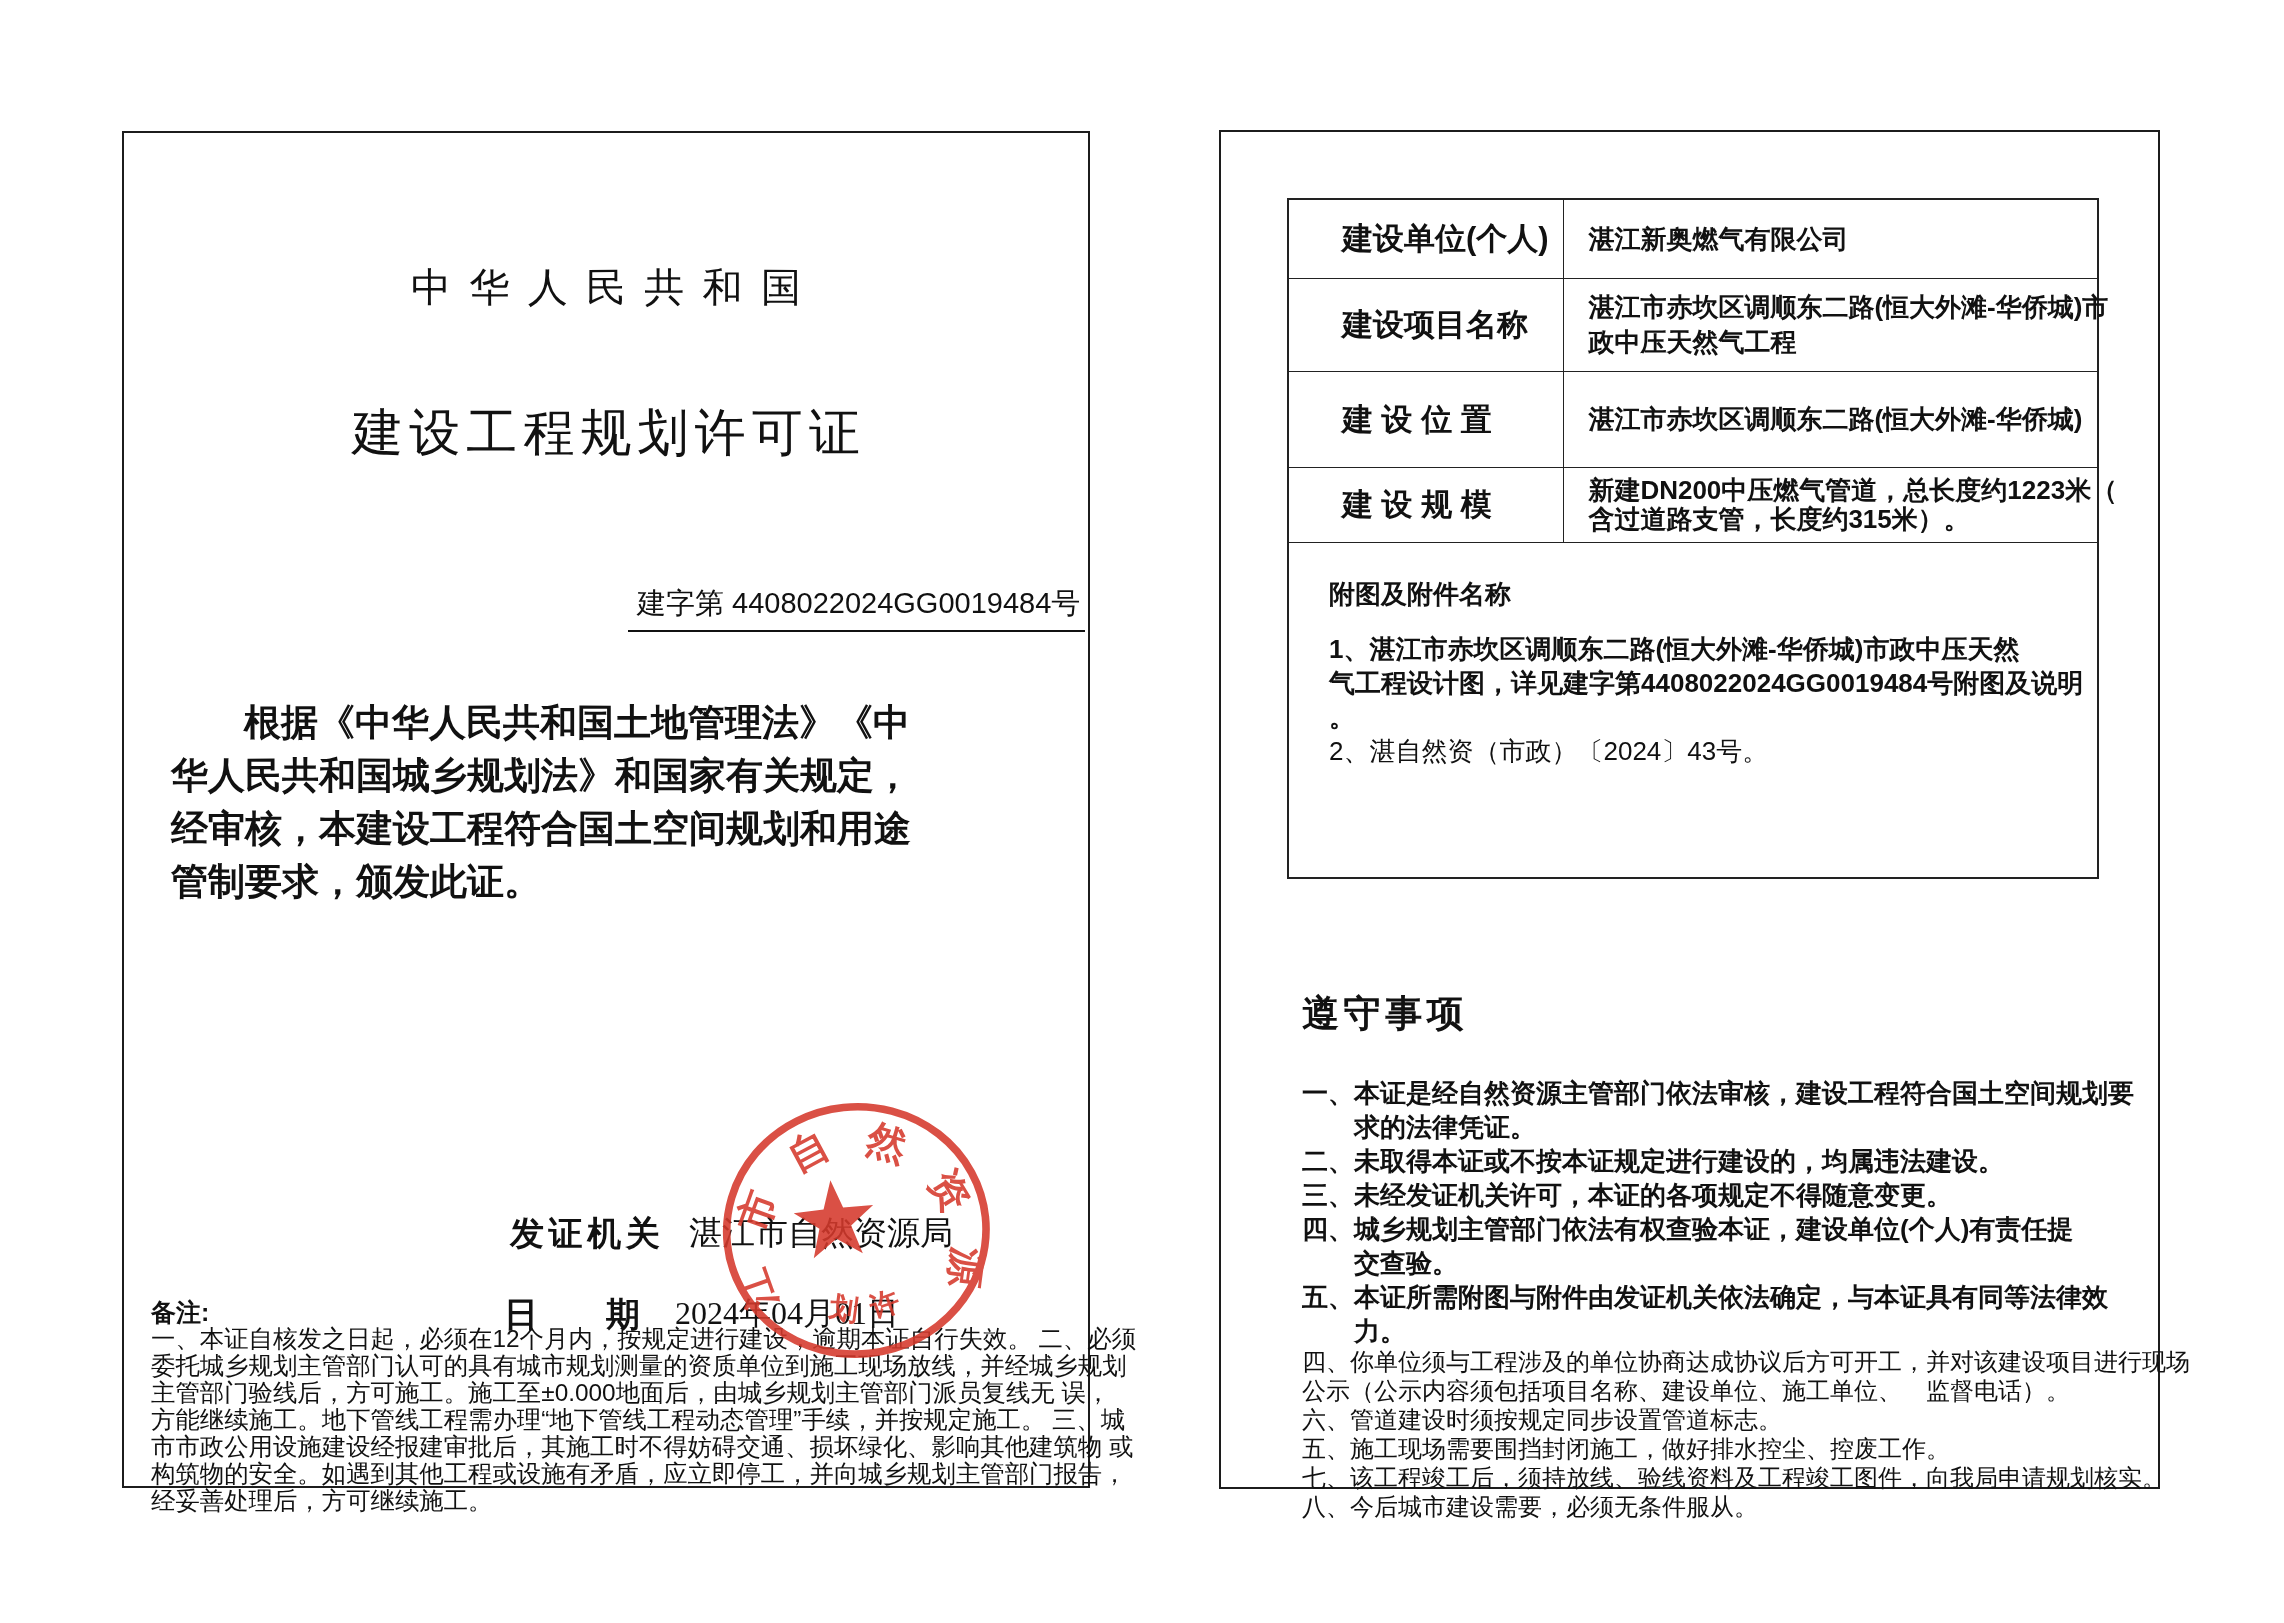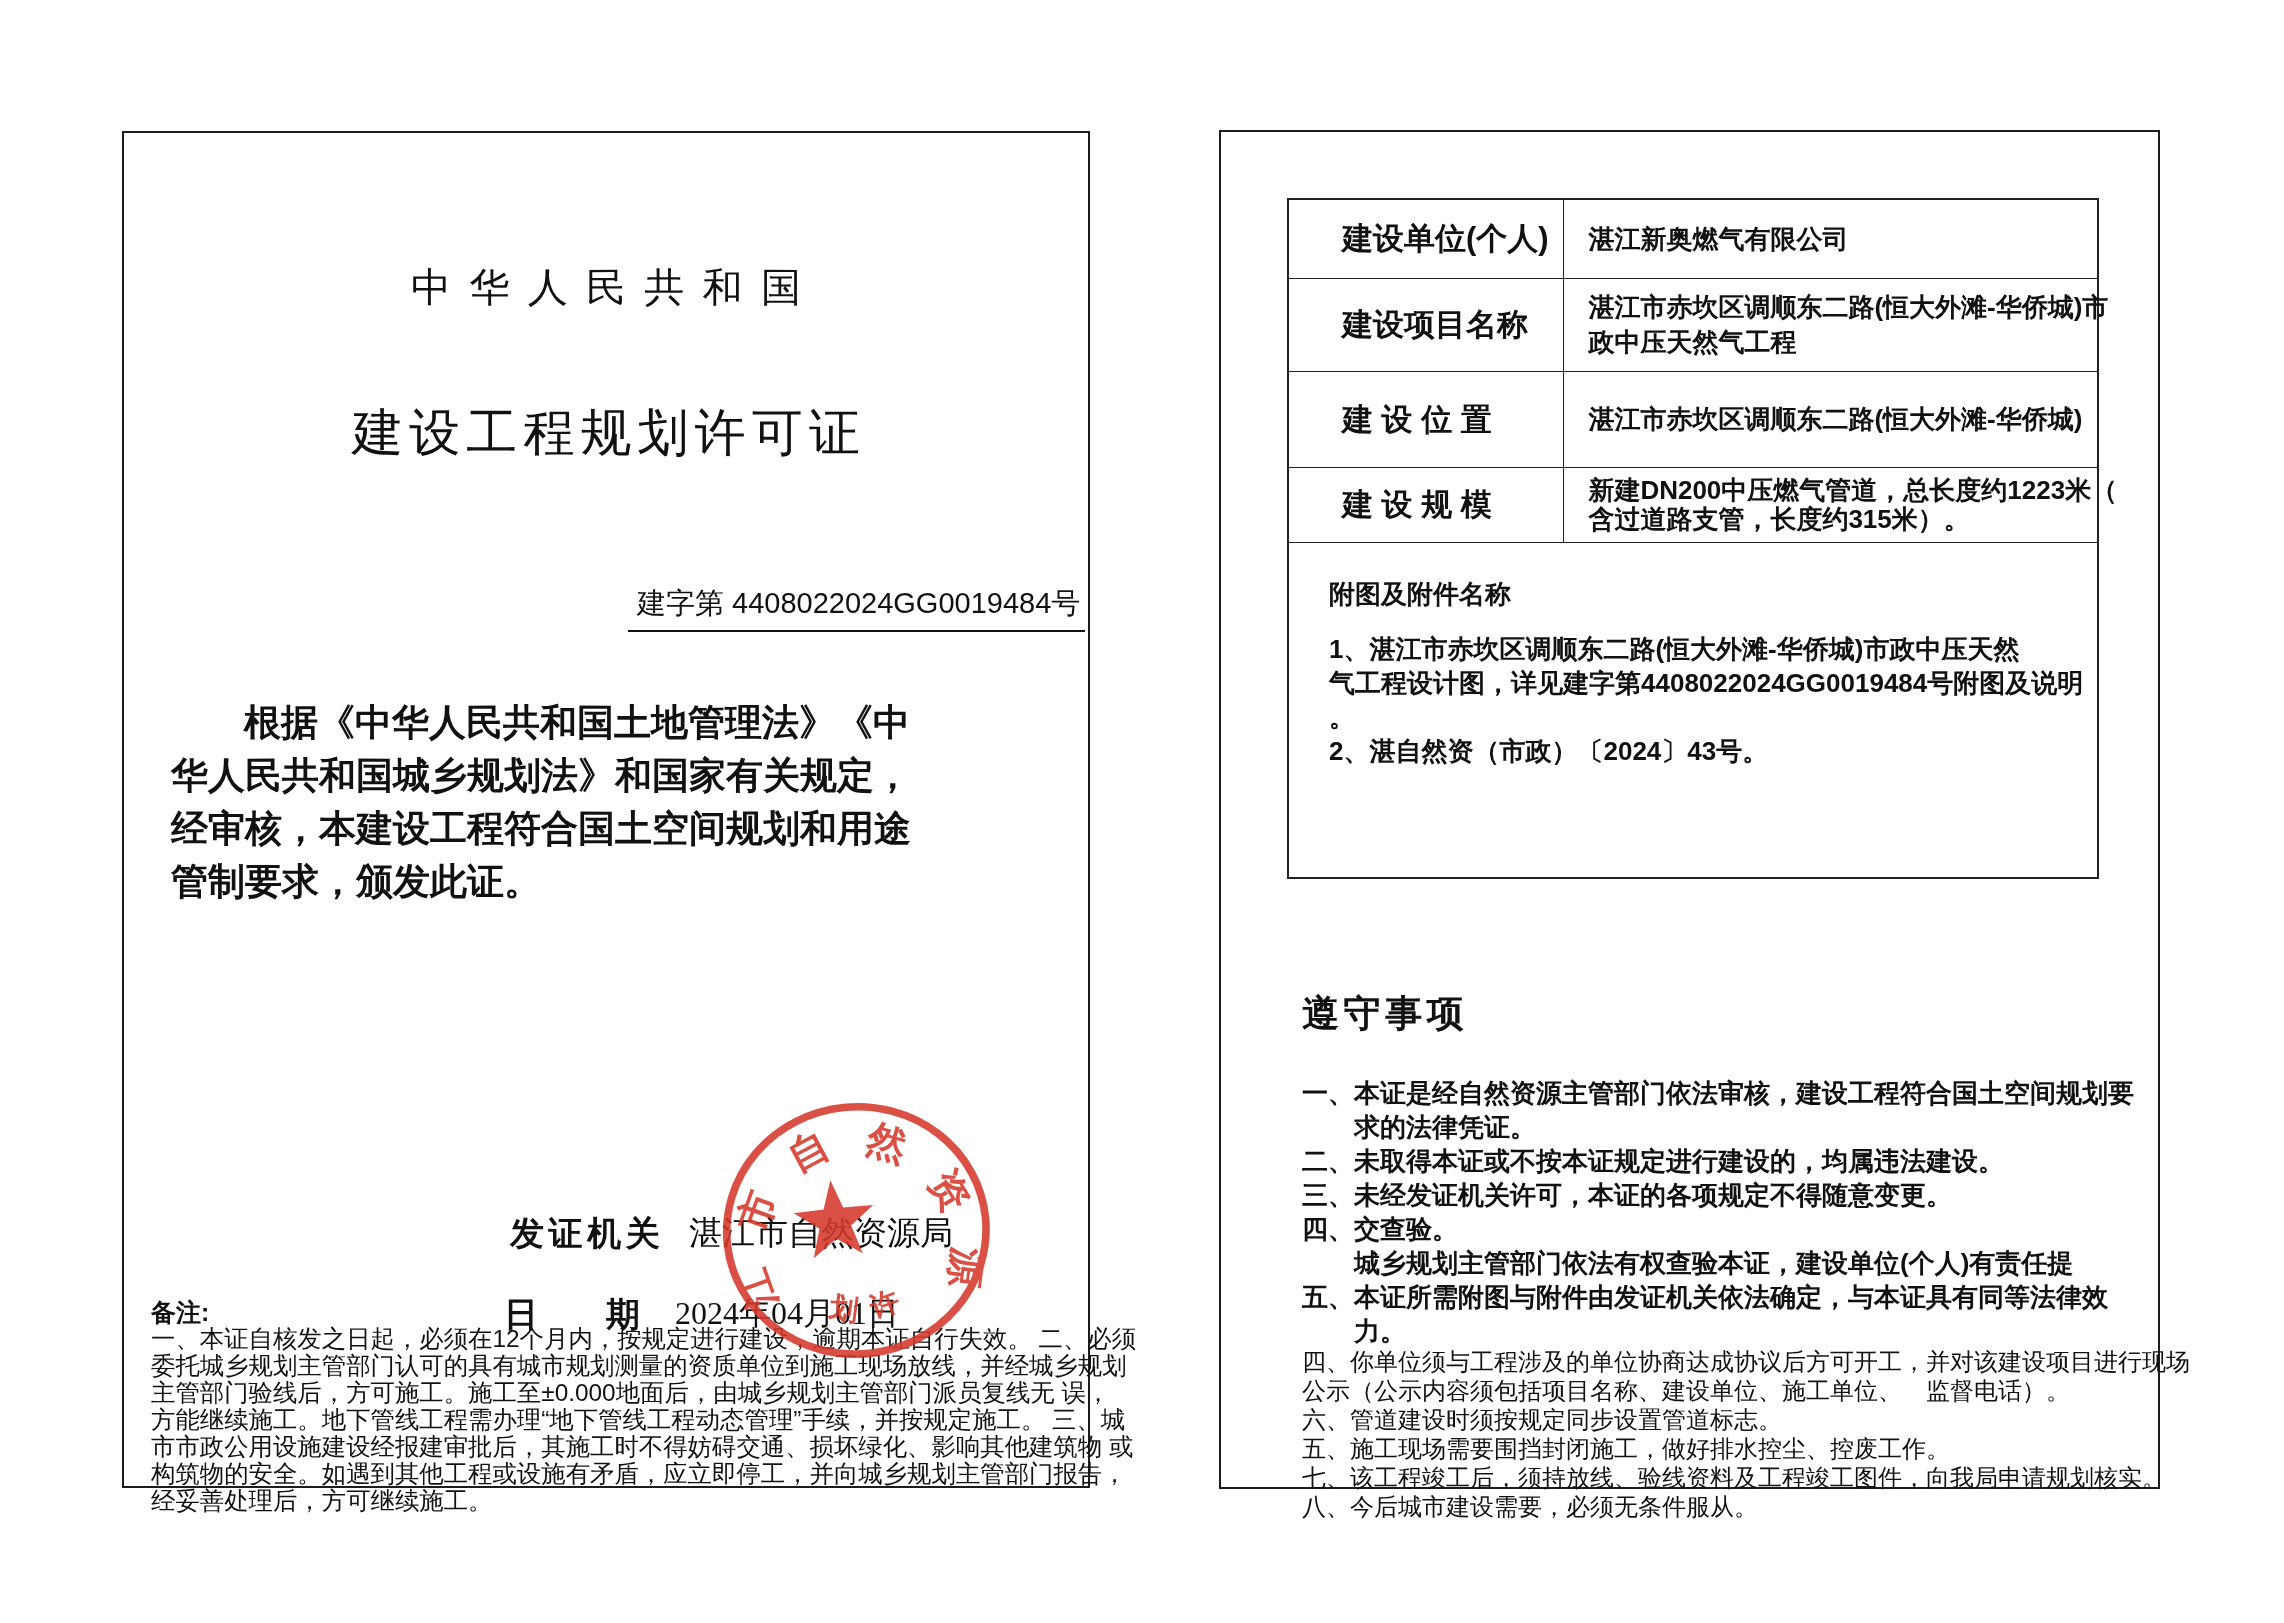--- a/index.html
+++ b/index.html
@@ -49,21 +49,21 @@
     font-size:31px;font-weight:700;}
   .tvalue{flex:1;display:flex;flex-direction:column;justify-content:center;
     padding-left:24.4px;box-sizing:border-box;font-size:26px;font-weight:700;}
   .tvalue .vl{line-height:35px;white-space:nowrap;}
   .row-1{height:78px;} .row-2{height:92px;} .row-3{height:95px;} .row-4{height:74px;}
   .row-4 .tvalue .vl{line-height:29px;}
   .attach-cell{height:334px;padding:34px 23px 0 40px;box-sizing:border-box;}
   .attach-title{font-size:26px;font-weight:700;}
   .attach-item1{margin-top:20px;font-size:26px;font-weight:700;line-height:34px;}
   .attach-item1 .al{white-space:nowrap;}
-  .attach-item2{margin-top:0;font-size:26px;font-weight:700;line-height:34px;white-space:nowrap;}
+  .attach-item2{margin-top:0;font-size:26px;font-weight:400;line-height:34px;white-space:nowrap;}
 
   .comply-heading{position:absolute;left:81px;top:826px;font-size:37px;font-weight:700;
     letter-spacing:4.6px;}
   .comply-list1{position:absolute;left:81px;top:944px;width:847px;}
   .c-item{display:flex;font-size:26px;font-weight:700;}
   .c-num{flex:0 0 47px;line-height:34px;}
   .c-text{flex:1;}
   .c-line{display:block;line-height:34px;white-space:nowrap;}
   .comply-list2{position:absolute;left:81px;top:1215px;width:863px;}
   .c2-item{font-size:24px;font-weight:400;}
@@ -184,22 +184,22 @@
       </div>
       <div class="c-item">
         <span class="c-num">三、</span>
         <span class="c-text">
           <span class="c-line">未经发证机关许可，本证的各项规定不得随意变更。</span>
         </span>
       </div>
       <div class="c-item">
         <span class="c-num">四、</span>
         <span class="c-text">
+          <span class="c-line">城乡规划主管部门依法有权查验本证，建设单位(个人)有责任提</span>
           <span class="c-line">交查验。</span>
-          <span class="c-line">城乡规划主管部门依法有权查验本证，建设单位(个人)有责任提</span>
         </span>
       </div>
       <div class="c-item">
         <span class="c-num">五、</span>
         <span class="c-text">
           <span class="c-line">本证所需附图与附件由发证机关依法确定，与本证具有同等法律效</span>
           <span class="c-line">力。</span>
         </span>
       </div>
     </div>

